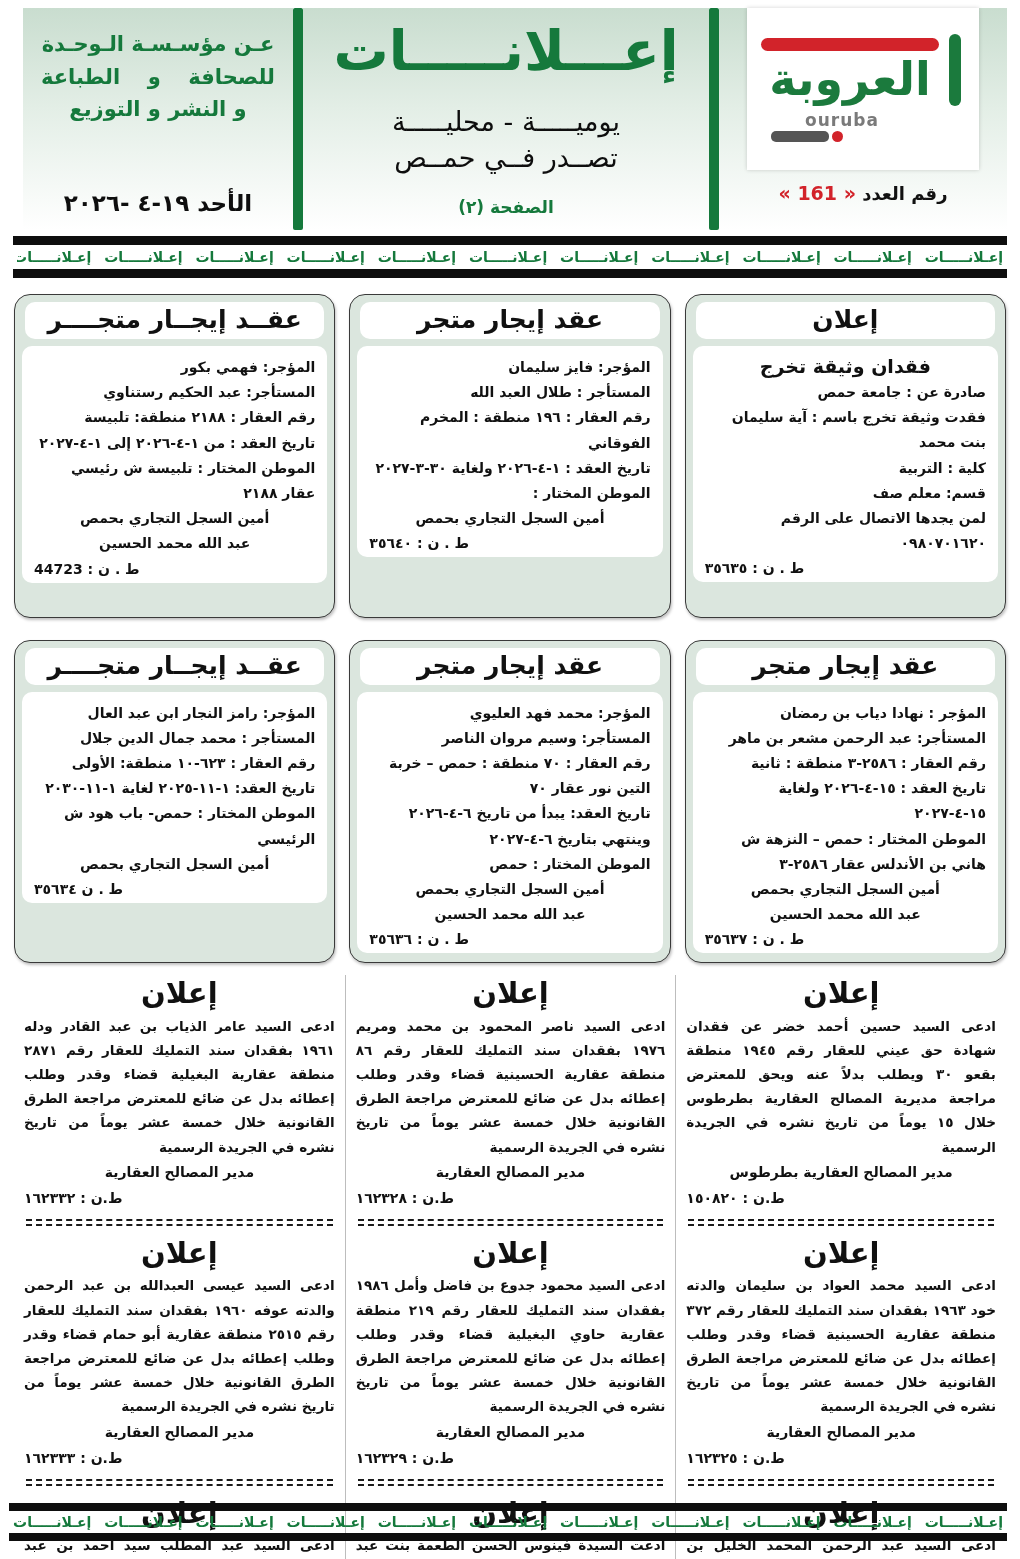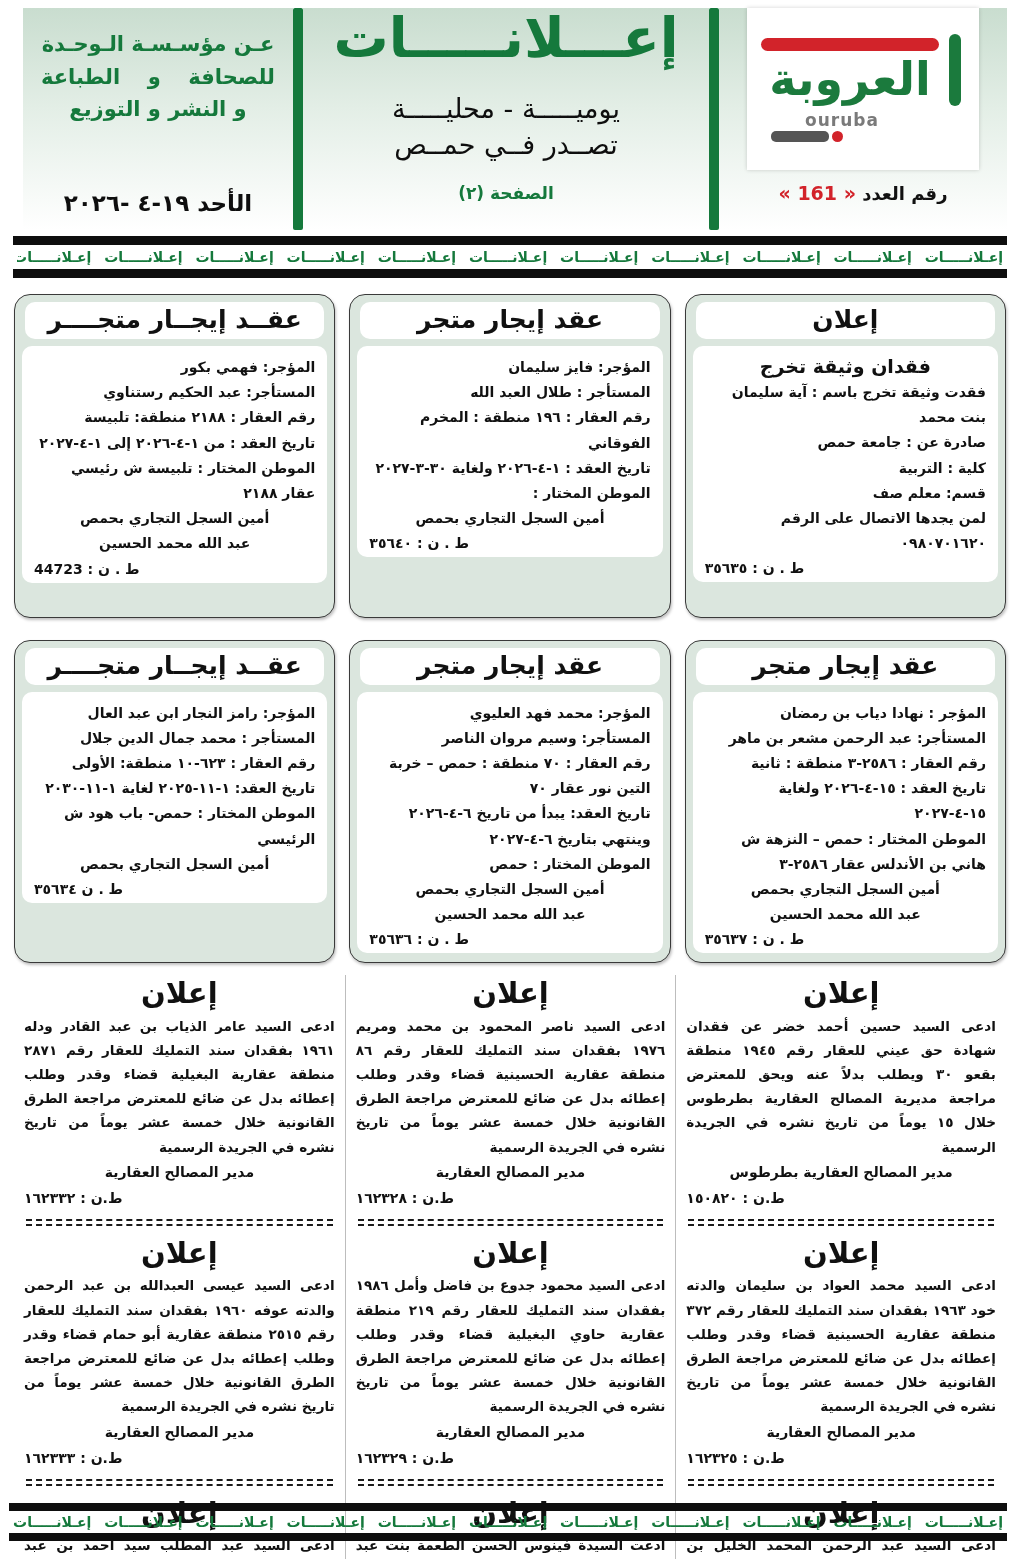--- a/index.html
+++ b/index.html
@@ -32,21 +32,21 @@
   }
   .logo-redbar{position:absolute;top:30px;left:14px;right:40px;height:13px;background:#d2232a;border-radius:7px}
   .logo-alef{position:absolute;top:26px;right:18px;width:12px;height:72px;background:#1b7a3d;border-radius:6px}
   .logo-word{position:absolute;top:48px;right:36px;left:10px;text-align:center;color:#1b7a3d;font-size:46px;font-weight:bold;line-height:1}
   .logo-latin{position:absolute;bottom:40px;left:58px;color:#7a7a7a;font-size:17px;font-weight:bold;direction:ltr;letter-spacing:1px}
   .logo-graybar{position:absolute;bottom:28px;right:150px;width:58px;height:11px;background:#555;border-radius:5px}
   .logo-reddot{position:absolute;bottom:28px;right:136px;width:11px;height:11px;background:#d2232a;border-radius:50%}
   .issue-line{margin-top:12px;font-size:18px;font-weight:bold;color:#111}
   .issue-number{color:#d2232a;direction:ltr;unicode-bidi:embed;font-size:19px}
   
-  .center-panel{justify-content:flex-start;padding-top:0}
+  .center-panel{justify-content:center;padding-top:0}
   .paper-title{color:#15793c;font-size:55px;font-weight:bold;letter-spacing:1px;line-height:1.1}
   .paper-sub{color:#0e0e0e;font-size:27px;font-weight:normal;line-height:1.35;letter-spacing:1px}
   .paper-sub.first{margin-top:22px}
   .page-label{color:#15793c;font-size:17px;font-weight:bold;margin-top:20px}
   
   .org-panel{justify-content:space-between;padding:20px 18px 14px}
   .org-lines{color:#15793c;font-size:21px;font-weight:bold;line-height:1.55;text-align:center;width:100%}
   .org-l2{text-align:justify;text-align-last:justify}
   .org-date{color:#0e0e0e;font-size:23px;font-weight:bold;letter-spacing:1px}
   
@@ -138,22 +138,22 @@
 <div class="banner">
   <span id="banner-top-text" class="banner-text">إعـلانـــــات  إعـلانـــــات  إعـلانـــــات  إعـلانـــــات  إعـلانـــــات  إعـلانـــــات  إعـلانـــــات  إعـلانـــــات  إعـلانـــــات  إعـلانـــــات  إعـلانـــــات  إعـلانـــــات  إعـلانـــــات</span>
 </div>
 
 <section id="boxes-grid" class="boxes">
   <section class="adbox">
     <div class="title">إعلان</div>
     <div class="bodyc">
       <div class="heading">فقدان وثيقة تخرج</div>
       <div class="lines">
+          <div class="line">صادرة عن : جامعة حمص</div>
           <div class="line">فقدت وثيقة تخرج باسم : آية سليمان بنت محمد</div>
-          <div class="line">صادرة عن : جامعة حمص</div>
           <div class="line">كلية : التربية</div>
           <div class="line">قسم: معلم صف</div>
           <div class="line">لمن يجدها الاتصال على الرقم ٠٩٨٠٧٠١٦٢٠</div>
         </div>
       <div class="clines"></div>
       <div class="tn">ط . ن : ٣٥٦٣٥</div>
     </div>
   </section>
 
   <section class="adbox">

